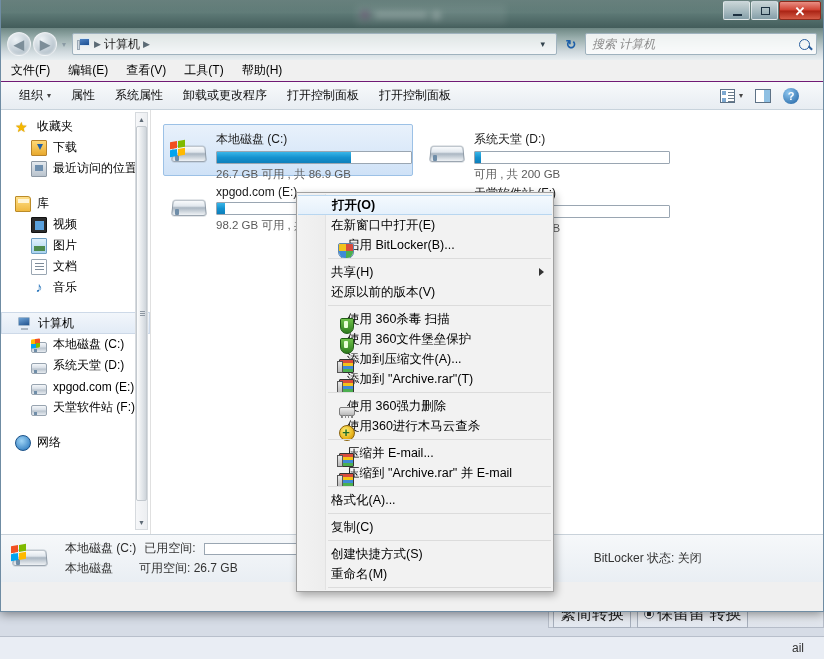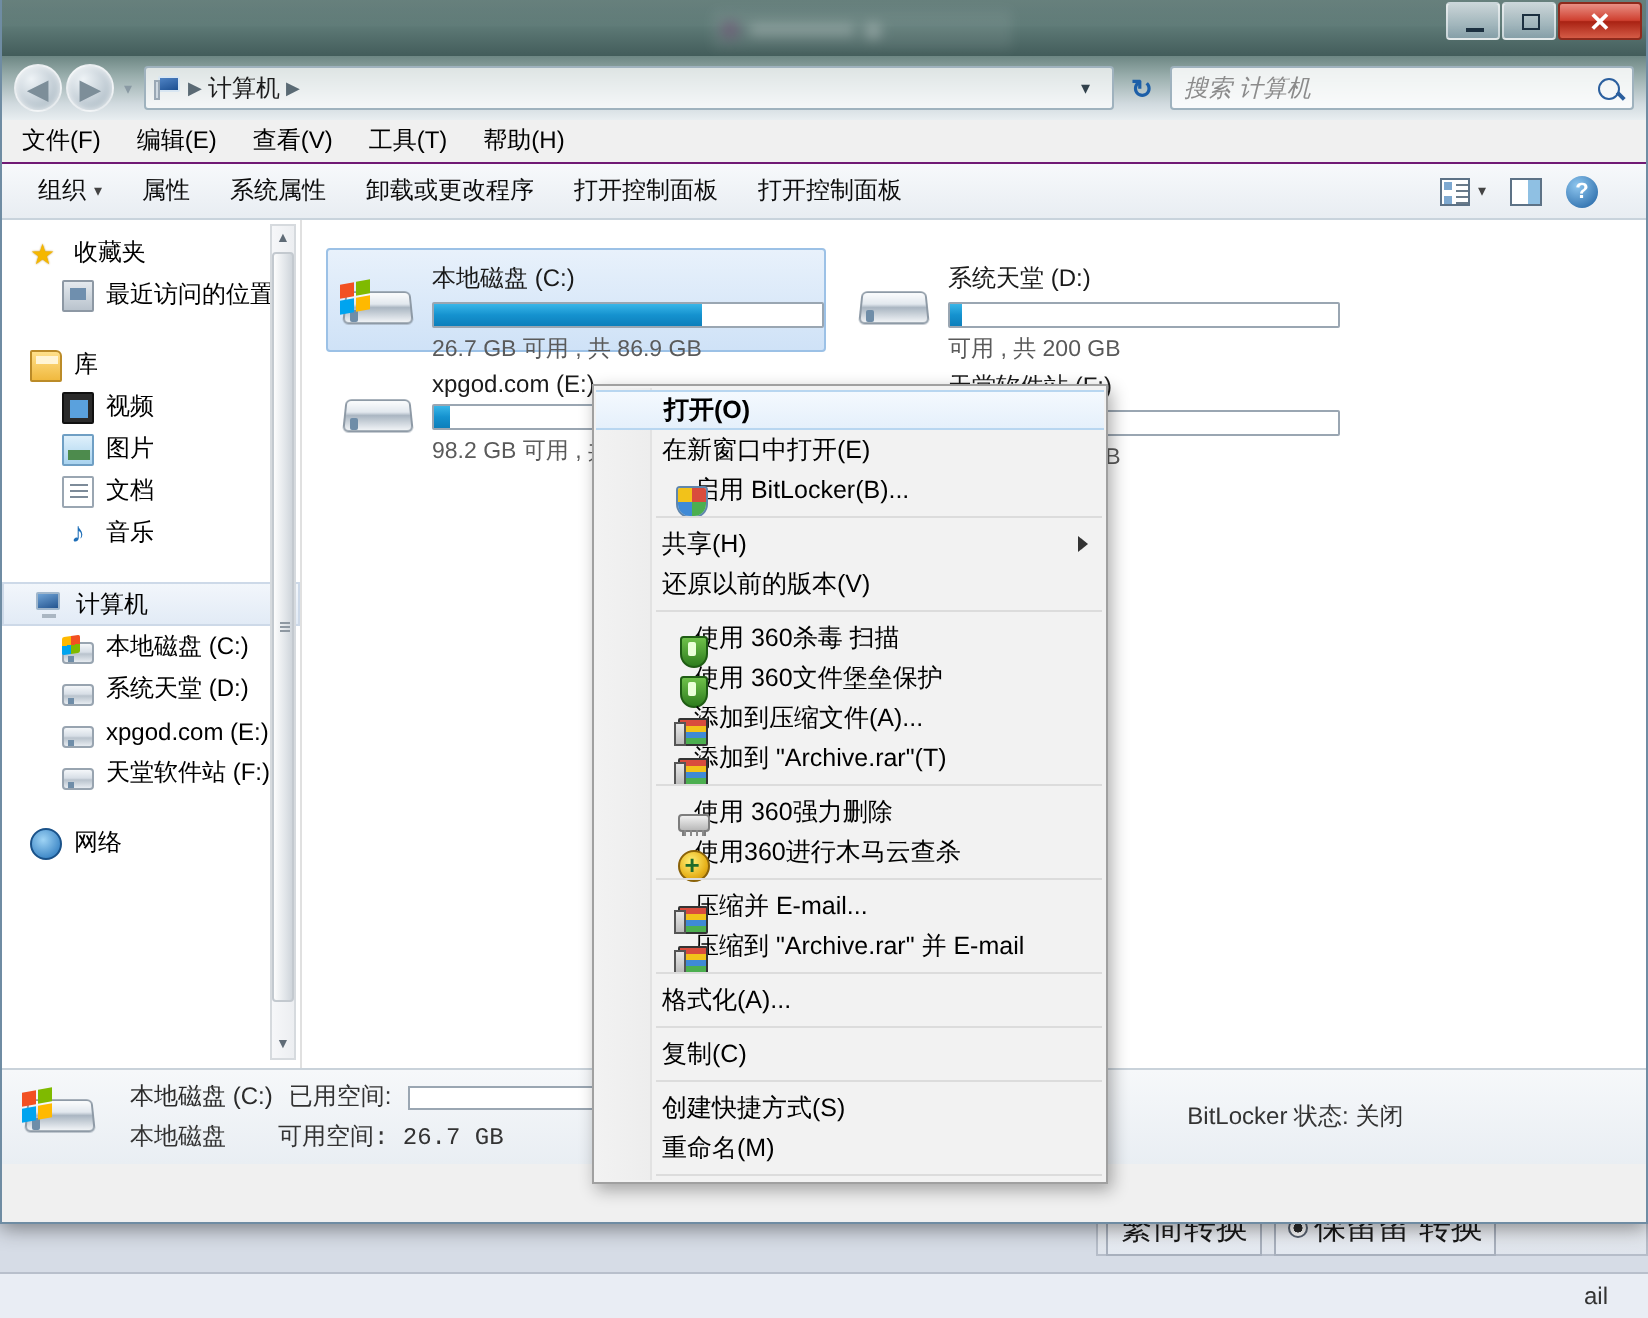--- a/index.html
+++ b/index.html
@@ -284,21 +284,21 @@
   #details {
     height: 48px; background: linear-gradient(180deg,#f6f8fa,#e9eef3);
     border-top: 1px solid #c9d2da; display: flex; align-items: center;
     padding: 0 10px; gap: 10px; font-size: 12px; color: #2b2b2b;
     position: relative;
   }
   #details .dglyph { width: 44px; height: 36px; position: relative; flex: 0 0 44px;}
   #details-left { display:flex; flex-direction: column; gap: 3px; }
   #details-row { display: flex; align-items: center; gap: 8px; }
   #details .lbl { color: #333; }
-  #details .val { color: #333; font-family: Liberation Mono, monospace; }
+  #details .val { color: #333; }
   #det-usage {
     width: 100px; height: 12px; background: #fff; border: 1px solid #9aa6b2;
     position: relative; overflow: hidden;
   }
   #det-usage .f { height: 100%; background: linear-gradient(180deg,#39b6e8,#0d7fbb); }
   #det-bitlocker { margin-left: 280px; color:#333; }
 
   
   #ctxmenu {
     position: absolute; left: 295px; top: 192px; width: 258px;
@@ -466,20 +466,24 @@
   <div id="body-split">
 
     <div id="navpane">
 
       <div class="np-group">
         <div class="np-item root">
           <span class="ico ico-star">★</span>
           <span>收藏夹</span>
         </div>
         <div class="np-item child">
+          <span class="ico ico-dl"></span>
+          <span>下载</span>
+        </div>
+        <div class="np-item child">
           <span class="ico ico-recent"></span>
           <span>最近访问的位置</span>
         </div>
       </div>
 
       <div class="np-spacer"></div>
 
       <div class="np-group">
         <div class="np-item root">
           <span class="ico ico-lib"></span>

